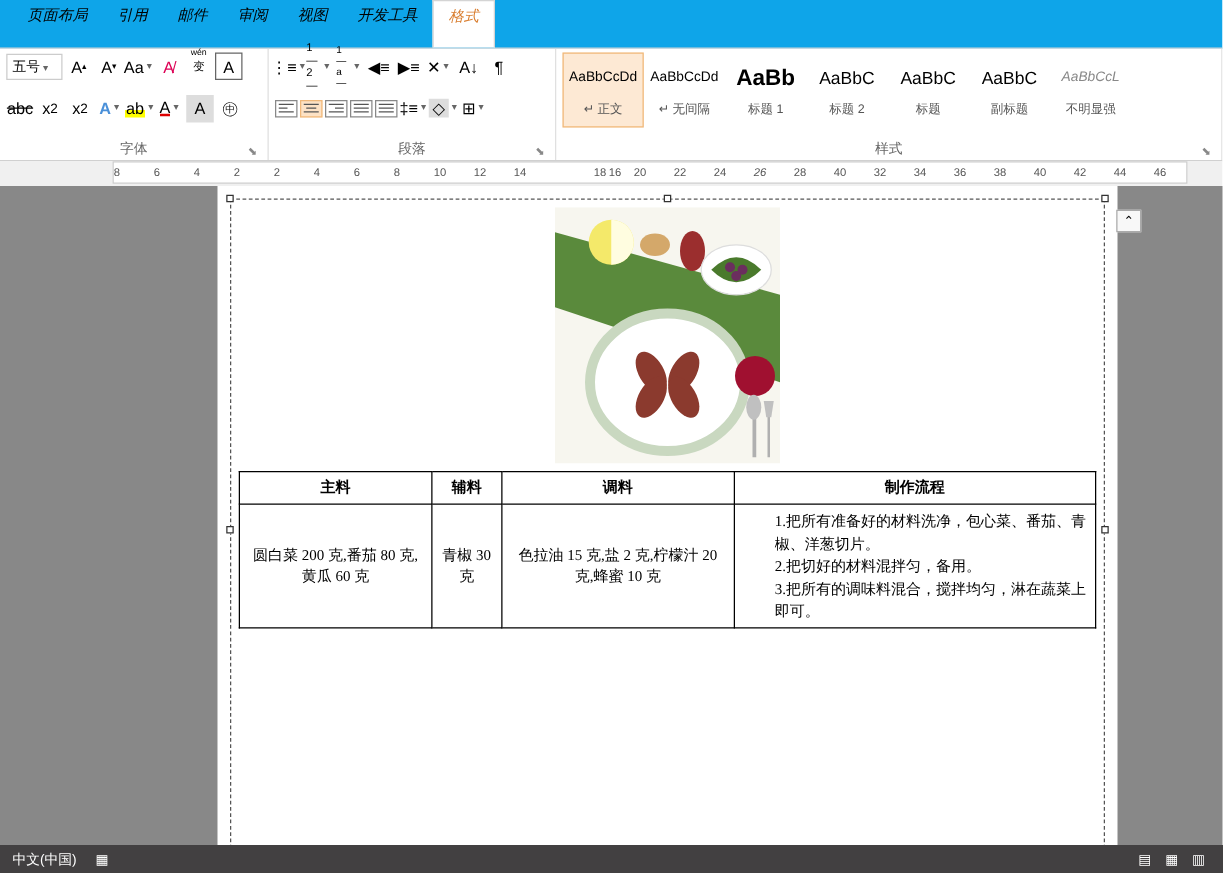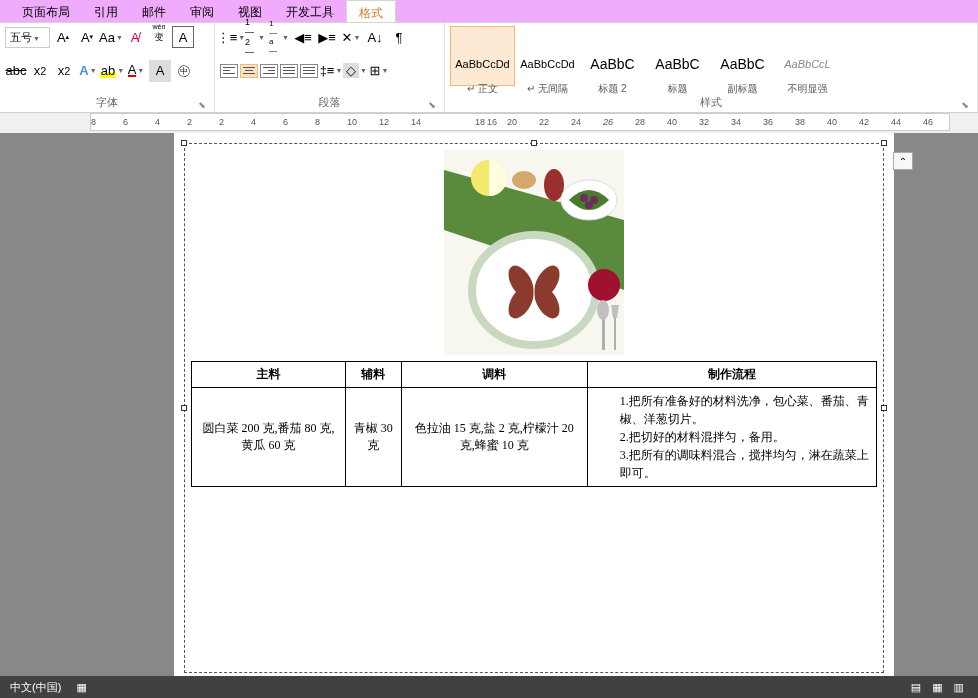--- a/index.html
+++ b/index.html
@@ -1,35 +1,35 @@
 <!DOCTYPE html>
 <html><head>
 <meta charset="utf-8">
 <style>
 * { margin: 0; padding: 0; box-sizing: border-box; }
 body { font-family: "Microsoft YaHei", sans-serif; font-size: 12px; background: #fff; overflow: hidden; width: 978px; height: 698px; position: relative; }
 
 
-.tabs { display: flex; background: #f0abfc; height: 23px; border-bottom: 1px solid #d4d4d4; padding-left: 10px; }
+.tabs { display: flex; background: #0ea5e9; height: 39px; border-bottom: 1px solid #d4d4d4; padding-left: 10px; font-style: italic; }
 .tab { padding: 4px 12px; cursor: pointer; font-size: 12px; }
 .tab.active { background: #fff; border: 1px solid #d4d4d4; border-bottom: none; color: #d97d2e; }
 
 
 .ribbon { display: flex; background: #fff; border-bottom: 1px solid #d0d0d0; height: 90px; }
 .group { border-right: 1px solid #e0e0e0; padding: 3px 5px 0; display: flex; flex-direction: column; justify-content: space-between; }
 .group-label { text-align: center; font-size: 11px; color: #666; padding: 2px 0; position: relative; }
 .dialog-launcher { position: absolute; right: 2px; bottom: 2px; width: 10px; height: 10px; font-size: 9px; color: #888; }
 .btns { display: flex; flex-wrap: wrap; gap: 2px; align-items: center; }
 .btn-sm { width: 22px; height: 22px; display: flex; align-items: center; justify-content: center; border: 1px solid transparent; cursor: pointer; font-size: 13px; }
 .dd { font-size: 7px; color: #666; margin-left: 1px; }
 .font-size-sel { border: 1px solid #ccc; padding: 2px 4px; font-size: 11px; width: 45px; background: #fff; }
 
 
 .styles-gallery { display: flex; }
-.style-item { width: 65px; height: 60px; border: 1px solid transparent; text-align: center; padding: 21px 2px; cursor: pointer; }
+.style-item { width: 65px; height: 60px; border: 1px solid transparent; text-align: center; padding: 3px 2px; cursor: pointer; }
 .style-item.sel { border: 1px solid #f0b87a; background: #fde9d4; }
 .style-preview { font-size: 11px; height: 32px; display: flex; align-items: center; justify-content: center; overflow: hidden; }
 .style-preview.big { font-size: 18px; font-weight: bold; }
 .style-preview.med { font-size: 14px; }
 .style-preview.ital { font-style: italic; color: #888; text-align: center; }
 .style-name { font-size: 10px; color: #555; margin-top: 2px; }
 
 
 .ruler-wrap { background: #f0f0f0; height: 20px; position: relative; padding-left: 80px; }
 .ruler { height: 18px; background: #fff; border: 1px solid #ccc; position: relative; font-size: 9px; color: #555; margin-left: 10px; width: 860px; }
@@ -157,20 +157,24 @@
 
   <div class="group" style="flex:1">
     <div class="styles-gallery" id="styles-gallery">
         <div class="style-item sel">
           <div class="style-preview ">AaBbCcDd</div>
           <div class="style-name">↵ 正文</div>
         </div>
         <div class="style-item">
           <div class="style-preview ">AaBbCcDd</div>
           <div class="style-name">↵ 无间隔</div>
+        </div>
+        <div class="style-item">
+          <div class="style-preview big">AaBb</div>
+          <div class="style-name">标题 1</div>
         </div>
         <div class="style-item">
           <div class="style-preview med">AaBbC</div>
           <div class="style-name">标题 2</div>
         </div>
         <div class="style-item">
           <div class="style-preview med">AaBbC</div>
           <div class="style-name">标题</div>
         </div>
         <div class="style-item">

